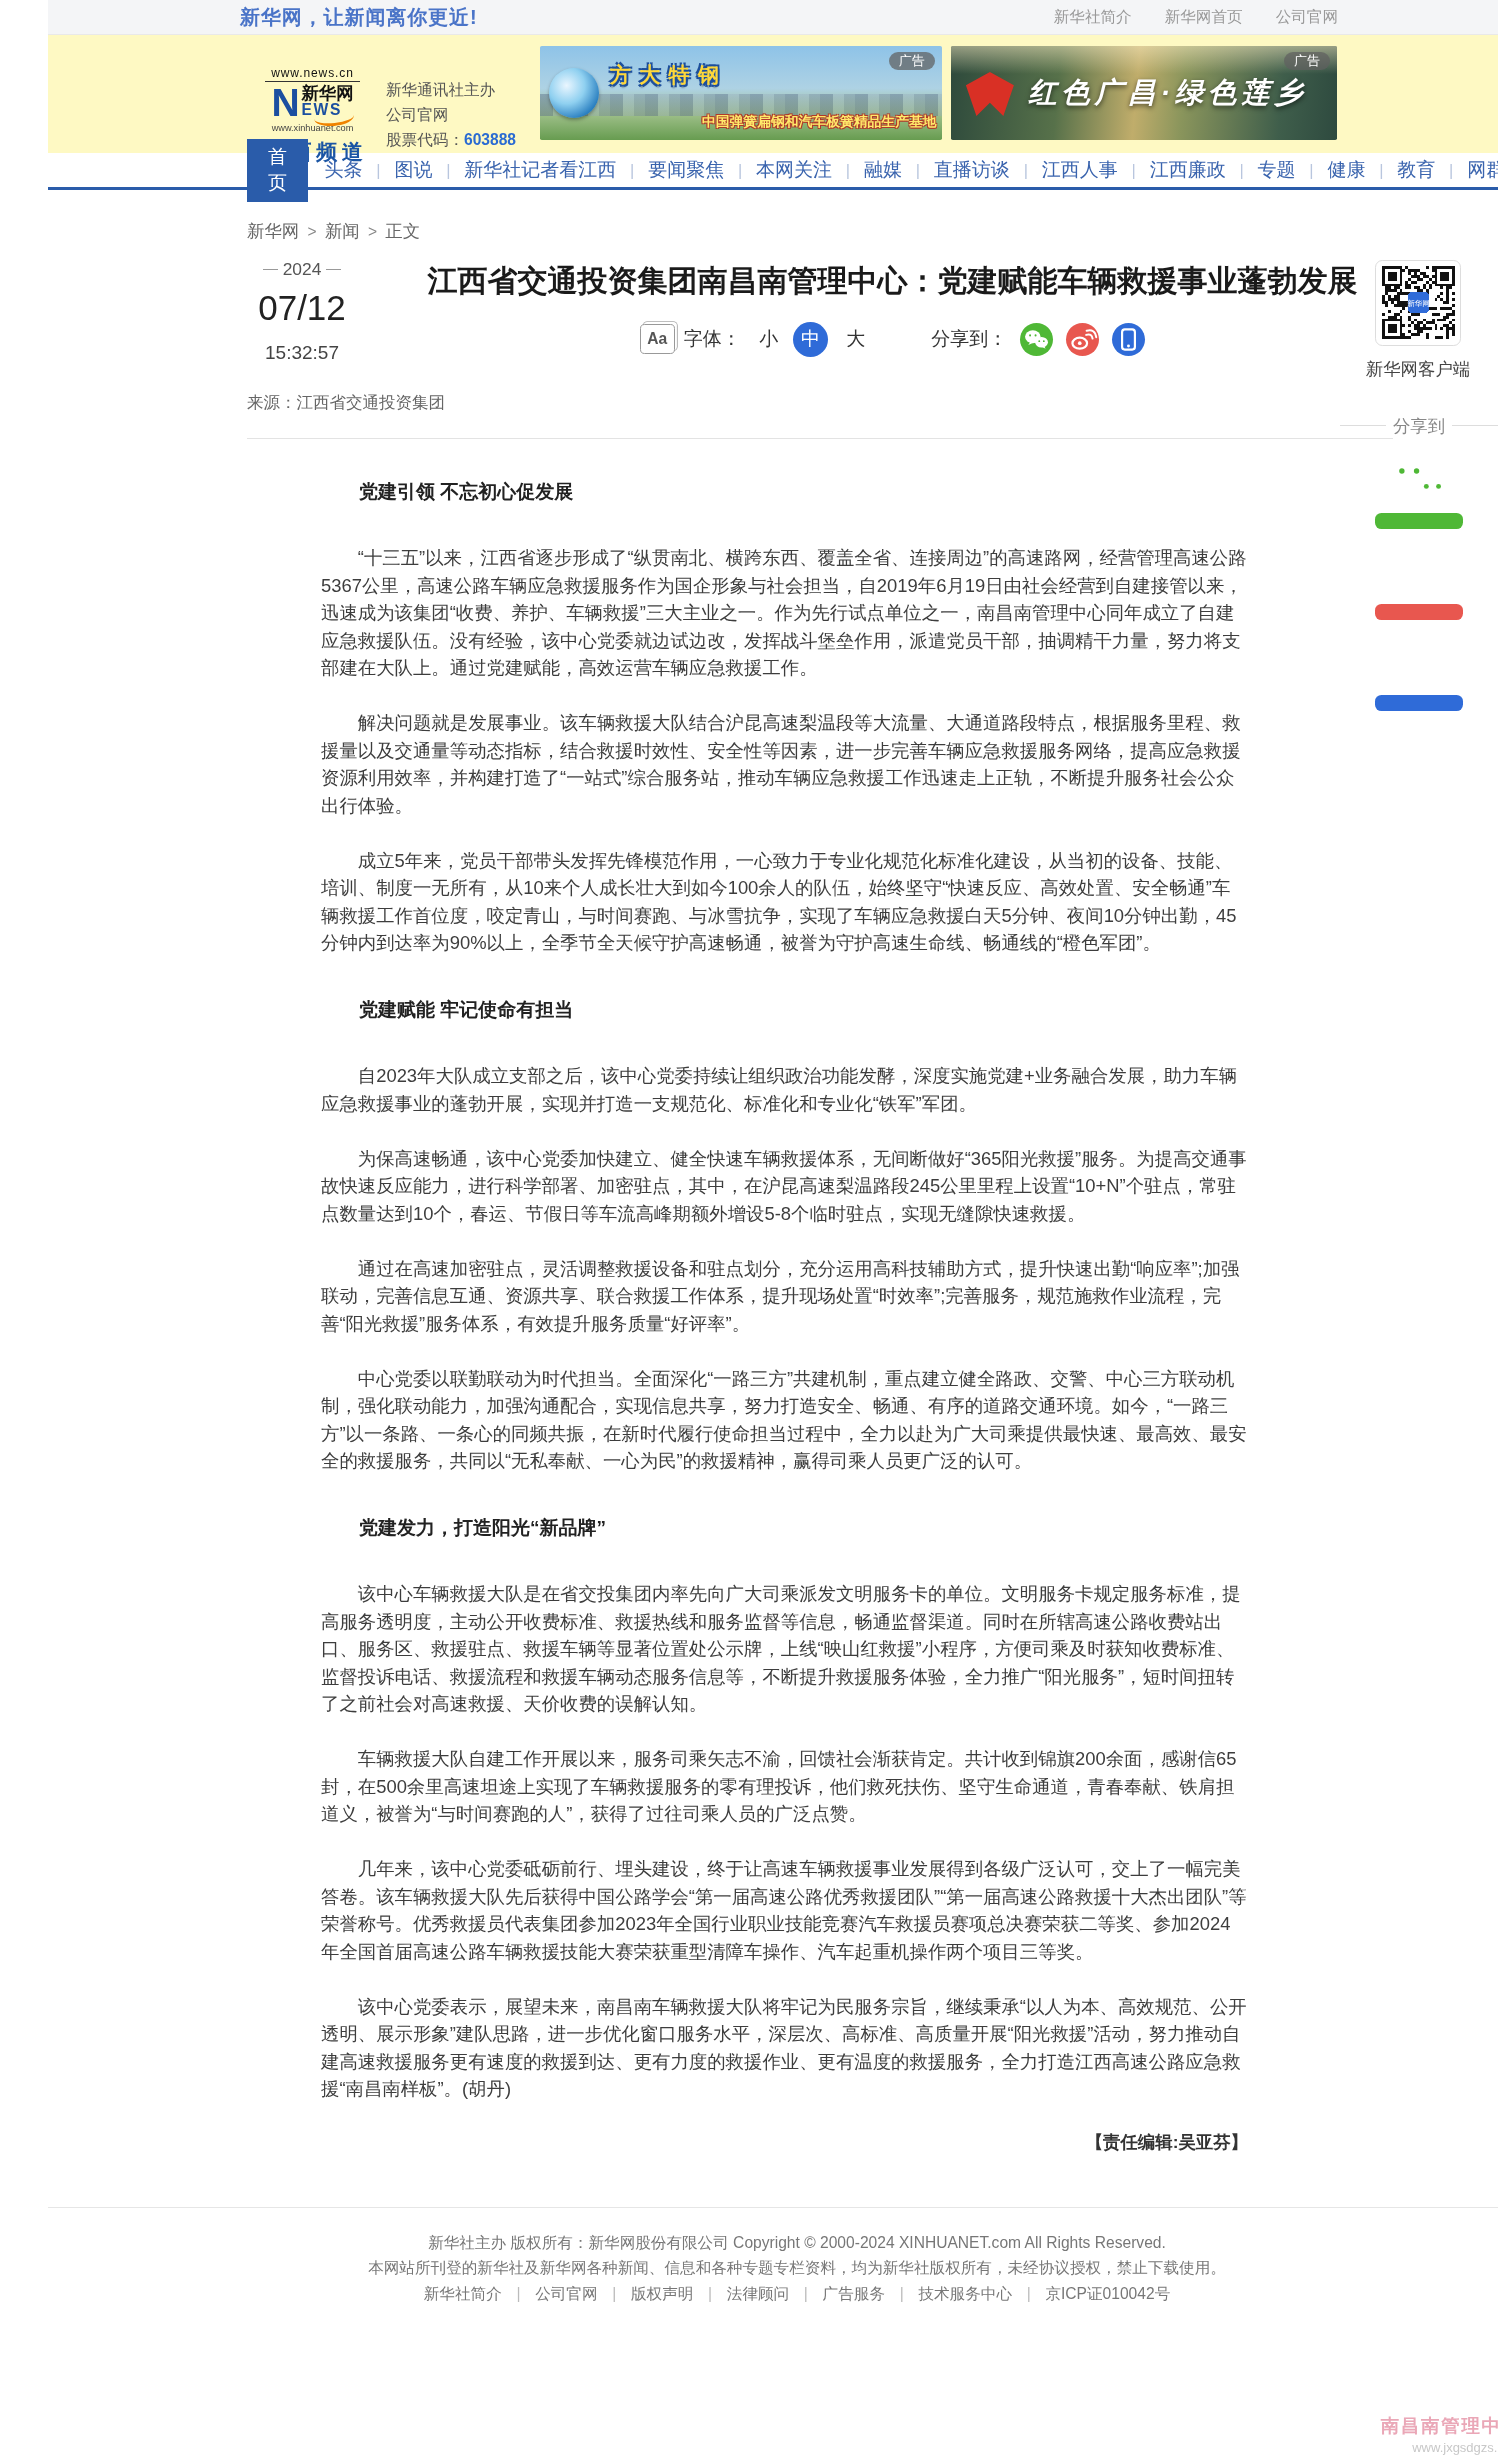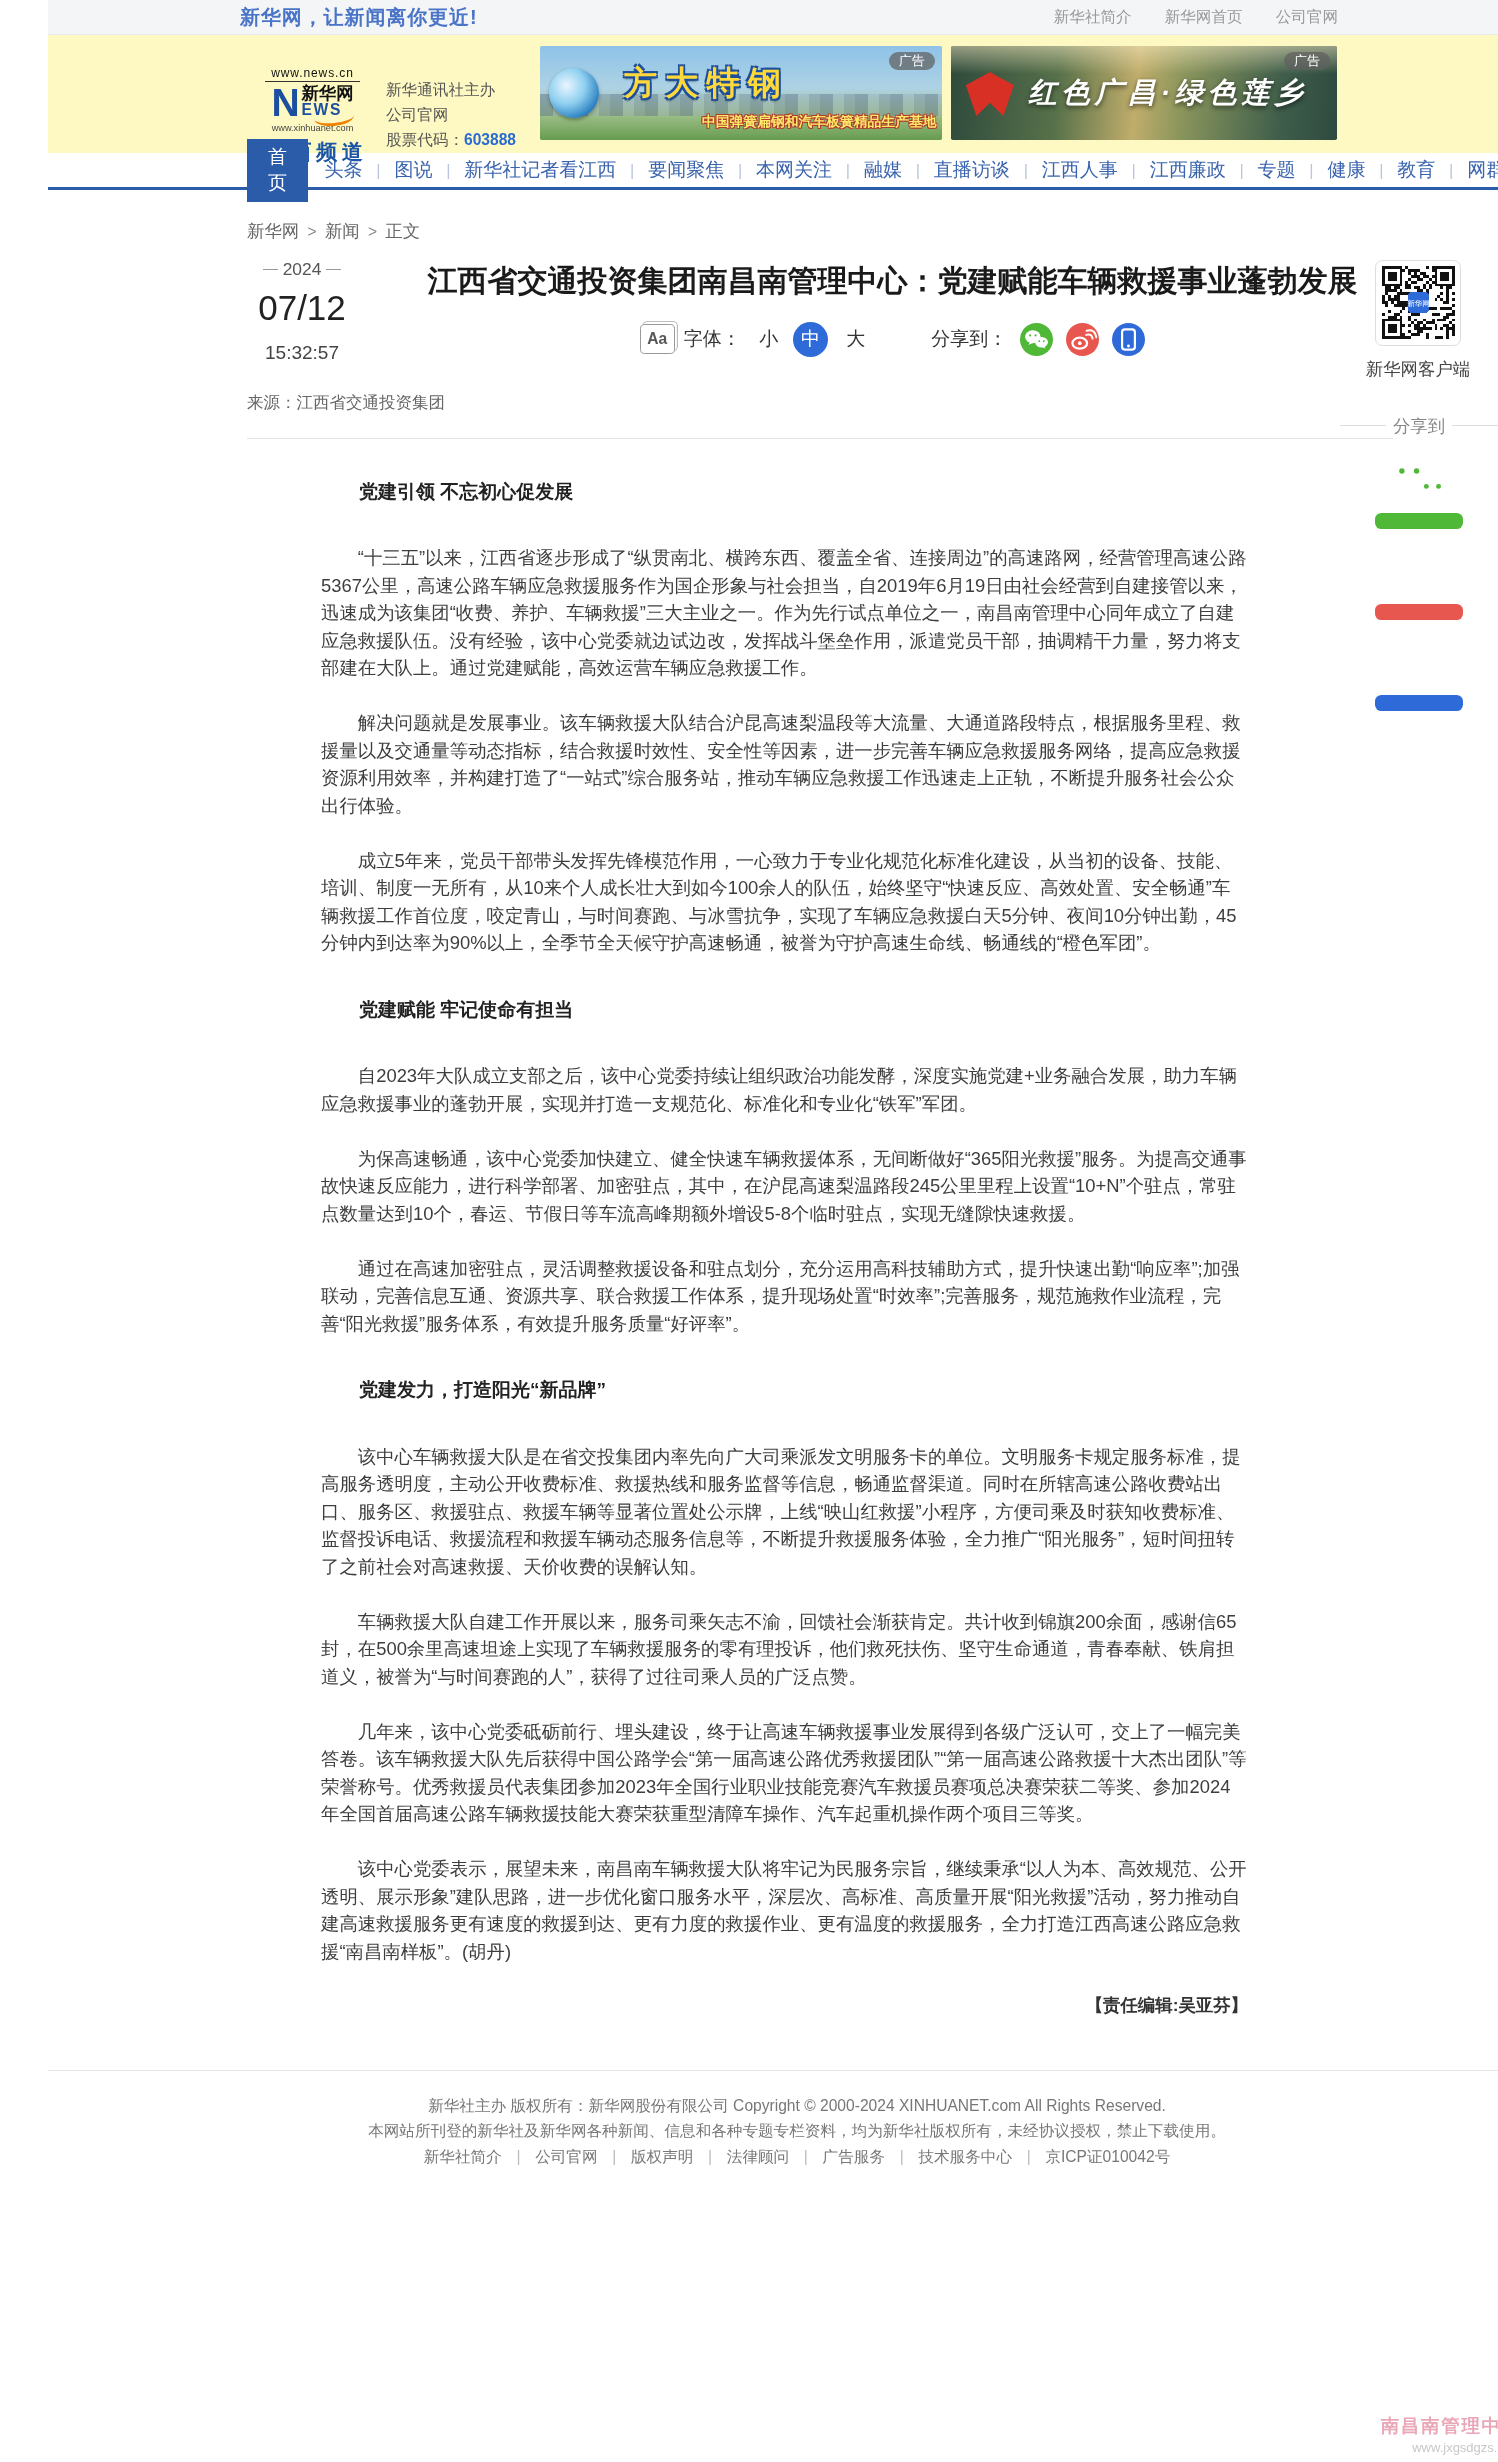--- a/index.html
+++ b/index.html
@@ -26,21 +26,21 @@
   .logo-en{font-size:15.6px;font-weight:bold;color:#1b4fa0;line-height:16.5px;letter-spacing:1.8px;}
   .swoosh{position:absolute;left:13px;top:24px;width:40px;height:14.7px;border-bottom:3.7px solid #f08300;border-radius:50%;transform:rotate(-6deg);}
   .logo-url2{font-size:9.2px;color:#444;margin-top:2.8px;}
   .channel{font-size:21px;font-weight:bold;color:#1b55a4;letter-spacing:4.6px;margin-top:4.6px;white-space:nowrap;}
   .org-block{flex:none;margin:42px 0 0 26px;font-size:15.6px;color:#555;line-height:25px;white-space:nowrap;}
   .stock-code{color:#2a6bd2;font-weight:bold;}
   .banner{position:relative;height:94px;margin-top:11px;border-radius:1.8px;overflow:hidden;flex:none;}
   .banner1{width:402px;margin-left:24px;background:linear-gradient(180deg,#8ec3e8 0%,#aed2e4 45%,#9fc08a 72%,#679c50 100%);}
   .banner1::before{content:"";position:absolute;left:0;right:0;bottom:24px;height:22px;background:repeating-linear-gradient(90deg,rgba(90,110,140,.45) 0 13px,rgba(150,170,190,.35) 13px 24px,rgba(110,130,155,.4) 24px 35px);}
   .globe{position:absolute;left:9.2px;top:22px;width:50px;height:50px;border-radius:50%;background:radial-gradient(circle at 35% 35%,#eaf6ff,#8fd0f0 40%,#2a7fc0 75%,#1b5fa0);box-shadow:0 1.8px 3.7px rgba(0,0,0,.35);}
-  .b1-title{position:absolute;left:84px;top:14.7px;font-size:33px;font-weight:bold;color:#ffd83a;letter-spacing:8.3px;white-space:nowrap;text-shadow:1.8px 1.8px 0 #1d4f9c,-1.8px 1.8px 0 #1d4f9c,1.8px -1.8px 0 #1d4f9c,-1.8px -1.8px 0 #1d4f9c,0 2.8px 1.8px rgba(0,0,0,.35);font-family:Liberation Mono, monospace;}
+  .b1-title{position:absolute;left:70px;top:14.7px;font-size:21px;font-weight:bold;color:#ffd83a;letter-spacing:8.3px;white-space:nowrap;text-shadow:1.8px 1.8px 0 #1d4f9c,-1.8px 1.8px 0 #1d4f9c,1.8px -1.8px 0 #1d4f9c,-1.8px -1.8px 0 #1d4f9c,0 2.8px 1.8px rgba(0,0,0,.35);font-family:Liberation Mono, monospace;}
   .b1-sub{position:absolute;right:5.5px;bottom:9.2px;font-size:13.8px;font-weight:bold;color:#ffe96a;white-space:nowrap;text-shadow:0.9px 0.9px 0 #b03a2a,-0.9px 0.9px 0 #b03a2a,0.9px -0.9px 0 #b03a2a,-0.9px -0.9px 0 #b03a2a;}
   .banner2{width:386px;margin-left:9.2px;background:linear-gradient(95deg,#2e4a3c 0%,#57714a 28%,#c0ad6b 48%,#8a955c 60%,#3f5e4b 85%,#2e4a3f 100%);}
   .banner2::before{content:"";position:absolute;left:0;right:0;top:0;height:27.5px;background:linear-gradient(180deg,rgba(255,240,200,.5),rgba(255,255,255,0));}
   .b2-logo{position:absolute;left:14.7px;top:26px;width:48px;height:44px;background:#d93025;clip-path:polygon(50% 0,100% 30%,78% 100%,50% 70%,22% 100%,0 30%);}
   .b2-title{position:absolute;left:77px;top:27.5px;font-size:28.5px;font-weight:bold;font-style:italic;color:#fff;letter-spacing:4.6px;white-space:nowrap;text-shadow:0 1.8px 5.5px rgba(0,0,0,.65);}
   .ad-pill{position:absolute;top:5.5px;right:7.3px;background:rgba(95,95,95,.72);color:#fff;font-size:13px;line-height:13px;padding:2.8px 10px;border-radius:10px;}
 
   
   .navbar{background:#fff;}
   .nav-inner{width:1276px;margin:0 auto;height:34px;display:flex;align-items:center;padding-left:88px;box-sizing:border-box;}
@@ -213,20 +213,21 @@
 
     <div class="article">
         <h3>党建引领 不忘初心促发展</h3>
         <p>“十三五”以来，江西省逐步形成了“纵贯南北、横跨东西、覆盖全省、连接周边”的高速路网，经营管理高速公路5367公里，高速公路车辆应急救援服务作为国企形象与社会担当，自2019年6月19日由社会经营到自建接管以来，迅速成为该集团“收费、养护、车辆救援”三大主业之一。作为先行试点单位之一，南昌南管理中心同年成立了自建应急救援队伍。没有经验，该中心党委就边试边改，发挥战斗堡垒作用，派遣党员干部，抽调精干力量，努力将支部建在大队上。通过党建赋能，高效运营车辆应急救援工作。</p>
         <p>解决问题就是发展事业。该车辆救援大队结合沪昆高速梨温段等大流量、大通道路段特点，根据服务里程、救援量以及交通量等动态指标，结合救援时效性、安全性等因素，进一步完善车辆应急救援服务网络，提高应急救援资源利用效率，并构建打造了“一站式”综合服务站，推动车辆应急救援工作迅速走上正轨，不断提升服务社会公众出行体验。</p>
         <p>成立5年来，党员干部带头发挥先锋模范作用，一心致力于专业化规范化标准化建设，从当初的设备、技能、培训、制度一无所有，从10来个人成长壮大到如今100余人的队伍，始终坚守“快速反应、高效处置、安全畅通”车辆救援工作首位度，咬定青山，与时间赛跑、与冰雪抗争，实现了车辆应急救援白天5分钟、夜间10分钟出勤，45分钟内到达率为90%以上，全季节全天候守护高速畅通，被誉为守护高速生命线、畅通线的“橙色军团”。</p>
         <h3>党建赋能 牢记使命有担当</h3>
         <p>自2023年大队成立支部之后，该中心党委持续让组织政治功能发酵，深度实施党建+业务融合发展，助力车辆应急救援事业的蓬勃开展，实现并打造一支规范化、标准化和专业化“铁军”军团。</p>
         <p>为保高速畅通，该中心党委加快建立、健全快速车辆救援体系，无间断做好“365阳光救援”服务。为提高交通事故快速反应能力，进行科学部署、加密驻点，其中，在沪昆高速梨温路段245公里里程上设置“10+N”个驻点，常驻点数量达到10个，春运、节假日等车流高峰期额外增设5-8个临时驻点，实现无缝隙快速救援。</p>
         <p>通过在高速加密驻点，灵活调整救援设备和驻点划分，充分运用高科技辅助方式，提升快速出勤“响应率”;加强联动，完善信息互通、资源共享、联合救援工作体系，提升现场处置“时效率”;完善服务，规范施救作业流程，完善“阳光救援”服务体系，有效提升服务质量“好评率”。</p>
+        <p>中心党委以联勤联动为时代担当。全面深化“一路三方”共建机制，重点建立健全路政、交警、中心三方联动机制，强化联动能力，加强沟通配合，实现信息共享，努力打造安全、畅通、有序的道路交通环境。如今，“一路三方”以一条路、一条心的同频共振，在新时代履行使命担当过程中，全力以赴为广大司乘提供最快速、最高效、最安全的救援服务，共同以“无私奉献、一心为民”的救援精神，赢得司乘人员更广泛的认可。</p>
         <h3>党建发力，打造阳光“新品牌”</h3>
         <p>该中心车辆救援大队是在省交投集团内率先向广大司乘派发文明服务卡的单位。文明服务卡规定服务标准，提高服务透明度，主动公开收费标准、救援热线和服务监督等信息，畅通监督渠道。同时在所辖高速公路收费站出口、服务区、救援驻点、救援车辆等显著位置处公示牌，上线“映山红救援”小程序，方便司乘及时获知收费标准、监督投诉电话、救援流程和救援车辆动态服务信息等，不断提升救援服务体验，全力推广“阳光服务”，短时间扭转了之前社会对高速救援、天价收费的误解认知。</p>
         <p>车辆救援大队自建工作开展以来，服务司乘矢志不渝，回馈社会渐获肯定。共计收到锦旗200余面，感谢信65封，在500余里高速坦途上实现了车辆救援服务的零有理投诉，他们救死扶伤、坚守生命通道，青春奉献、铁肩担道义，被誉为“与时间赛跑的人”，获得了过往司乘人员的广泛点赞。</p>
         <p>几年来，该中心党委砥砺前行、埋头建设，终于让高速车辆救援事业发展得到各级广泛认可，交上了一幅完美答卷。该车辆救援大队先后获得中国公路学会“第一届高速公路优秀救援团队”“第一届高速公路救援十大杰出团队”等荣誉称号。优秀救援员代表集团参加2023年全国行业职业技能竞赛汽车救援员赛项总决赛荣获二等奖、参加2024年全国首届高速公路车辆救援技能大赛荣获重型清障车操作、汽车起重机操作两个项目三等奖。</p>
         <p>该中心党委表示，展望未来，南昌南车辆救援大队将牢记为民服务宗旨，继续秉承“以人为本、高效规范、公开透明、展示形象”建队思路，进一步优化窗口服务水平，深层次、高标准、高质量开展“阳光救援”活动，努力推动自建高速救援服务更有速度的救援到达、更有力度的救援作业、更有温度的救援服务，全力打造江西高速公路应急救援“南昌南样板”。(胡丹)</p>
       </div>
     <div class="editor">【责任编辑:吴亚芬】</div>
 
     <div class="sidebar">
       <div class="qr-box">

